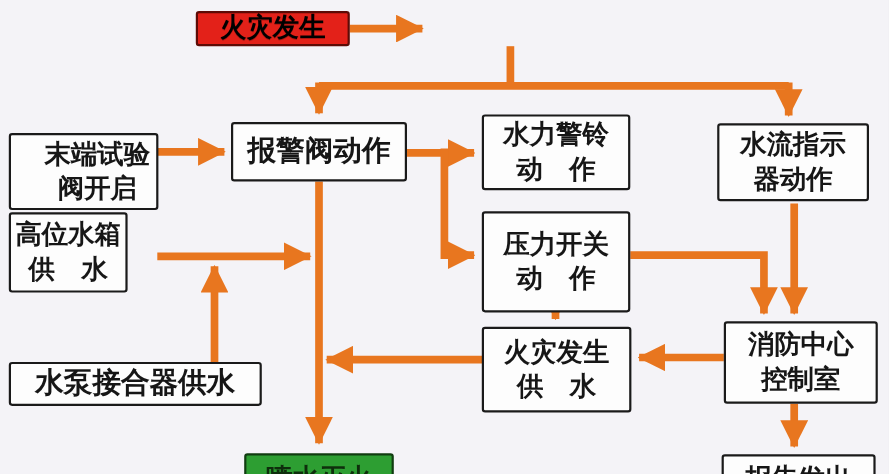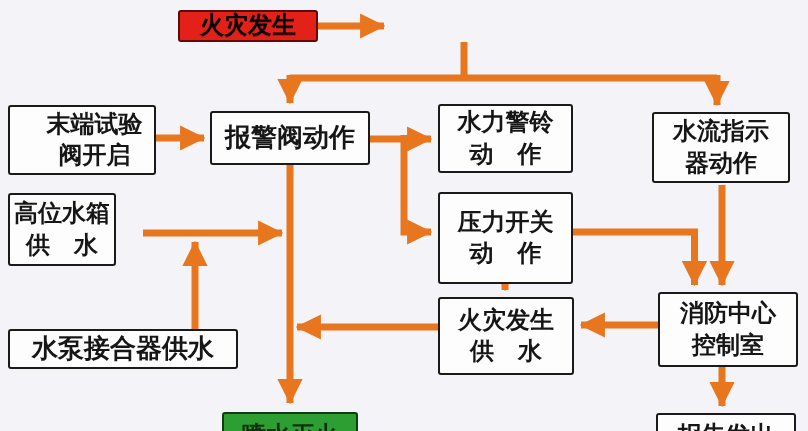--- a/index.html
+++ b/index.html
@@ -91,21 +91,21 @@
 
       <path d="M722 367 V406" marker-end="url(#ah)"></path>
     </g>
   </svg>
 
   <div class="node red fs24" style="left:178px;top:10px;width:140px;height:32px;">
     <span>火灾发生</span>
   </div>
 
 
-  <div class="node fs24" style="left:8px;top:105px;width:148px;height:70px;padding-left:25px;">
+  <div class="node fs24" style="left:8px;top:121px;width:136px;height:70px;padding-left:25px;">
     <span>末端试验</span>
     <span>阀开启</span>
   </div>
 
   <div class="node fs26" style="left:210px;top:111px;width:160px;height:54px;">
     <span>报警阀动作</span>
   </div>
 
   <div class="node fs24" style="left:438px;top:104px;width:135px;height:69px;">
     <span>水力警铃</span>

